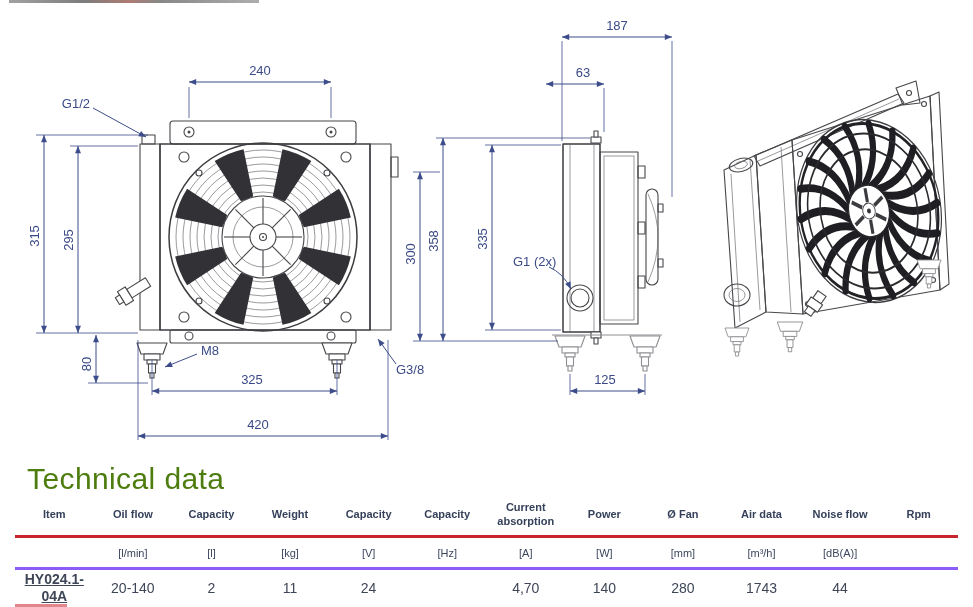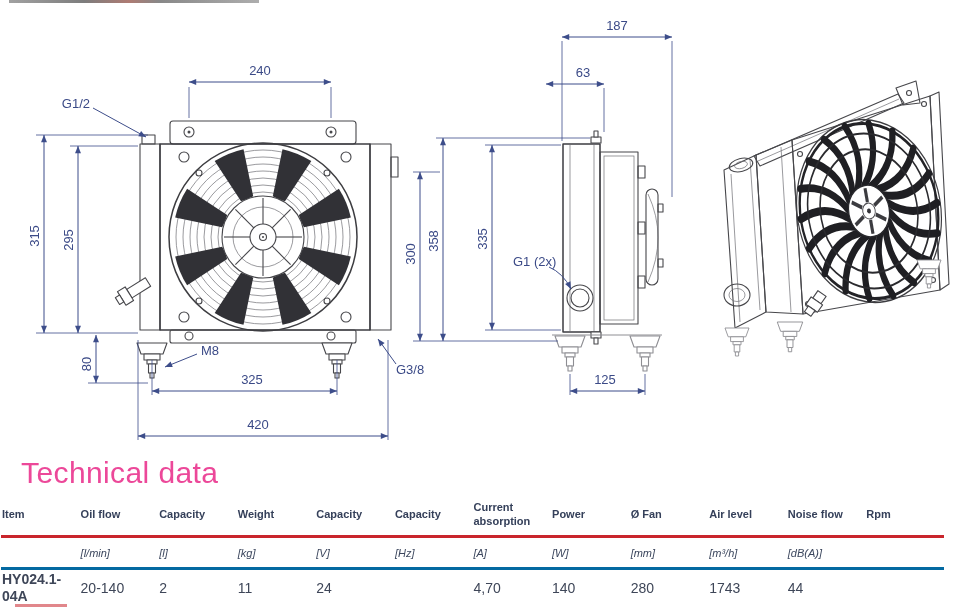--- a/index.html
+++ b/index.html
@@ -12,31 +12,31 @@
   .geo{fill:none;stroke:#47474b;stroke-width:1.1;stroke-linejoin:round;}
   .geo2{fill:none;stroke:#3d3d41;stroke-width:1.5;stroke-linejoin:round;}
   .wfill{fill:#ffffff;stroke:#47474b;stroke-width:1.1;stroke-linejoin:round;}
   .thin{fill:none;stroke:#6f6f74;stroke-width:.7;}
   .dk{fill:#313136;stroke:none;}
   .dim{fill:none;stroke:#3d4d8a;stroke-width:1;}
   .ext{fill:none;stroke:#3d4d8a;stroke-width:.8;}
   .ldr{fill:none;stroke:#3d4d8a;stroke-width:1;}
   .dtxt{fill:#3b4a87;font-size:13px;font-family:"Liberation Sans",sans-serif;}
   
-  .section-title{position:absolute;left:13px;top:448px;margin:8px;font-size:30px;font-weight:400;
-       color:#ec4899;letter-spacing:.4px;}
-  table.tech{position:absolute;left:1px;top:495px;width:943px;border-collapse:collapse;
-       table-layout:fixed;text-align:left;}
+  .section-title{position:absolute;left:13px;top:448px;margin:14px;font-size:30px;font-weight:400;
+       color:#4d7c0f;letter-spacing:.4px;}
+  table.tech{position:absolute;left:15px;top:495px;width:943px;border-collapse:collapse;
+       table-layout:fixed;text-align:center;}
   .tech tr.head{border-bottom:3px solid #c9252c;}
   .tech tr.head th{font-size:11px;font-weight:700;color:#35405a;height:36px;
        vertical-align:middle;line-height:1.25;padding:2px 1px;}
-  .tech tr.units{border-bottom:3px solid #0369a1;font-style:italic;}
+  .tech tr.units{border-bottom:3px solid #8b5cf6;}
   .tech tr.units td{font-size:11px;color:#3c475e;height:27px;vertical-align:middle;}
   .tech tr.vals td{font-size:14px;color:#3e4658;height:34px;vertical-align:middle;}
-  .tech td.item{font-size:11px;font-weight:700;color:#2d3f7a;line-height:1.2;}
+  .tech td.item{font-size:11px;font-weight:700;color:#2d3f7a;line-height:1.2;text-decoration:underline;}
   .partial-rule{position:absolute;left:15px;top:604px;width:52px;height:3px;
        background:#c9252c;opacity:.55;}
 </style>
 </head>
 <body>
 
 <div class="artifact"></div>
 
 <svg class="drawing" width="973" height="450" viewBox="0 0 973 450" xmlns="http://www.w3.org/2000/svg">
   <defs>
@@ -300,21 +300,21 @@
     <tr class="head">
       <th>Item</th>
       <th>Oil flow</th>
       <th>Capacity</th>
       <th>Weight</th>
       <th>Capacity</th>
       <th>Capacity</th>
       <th>Current absorption</th>
       <th>Power</th>
       <th>Ø Fan</th>
-      <th>Air level</th>
+      <th>Air data</th>
       <th>Noise flow</th>
       <th>Rpm</th>
     </tr>
     <tr class="units">
       <td></td>
       <td>[l/min]</td>
       <td>[l]</td>
       <td>[kg]</td>
       <td>[V]</td>
       <td>[Hz]</td>

